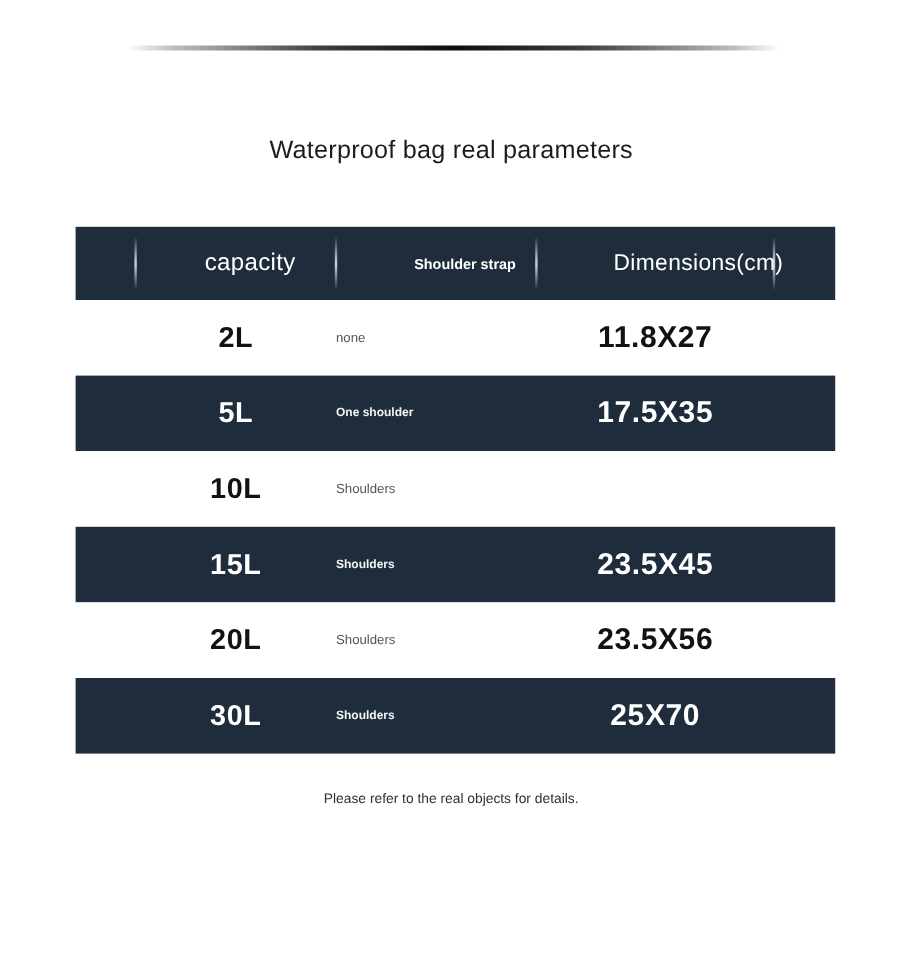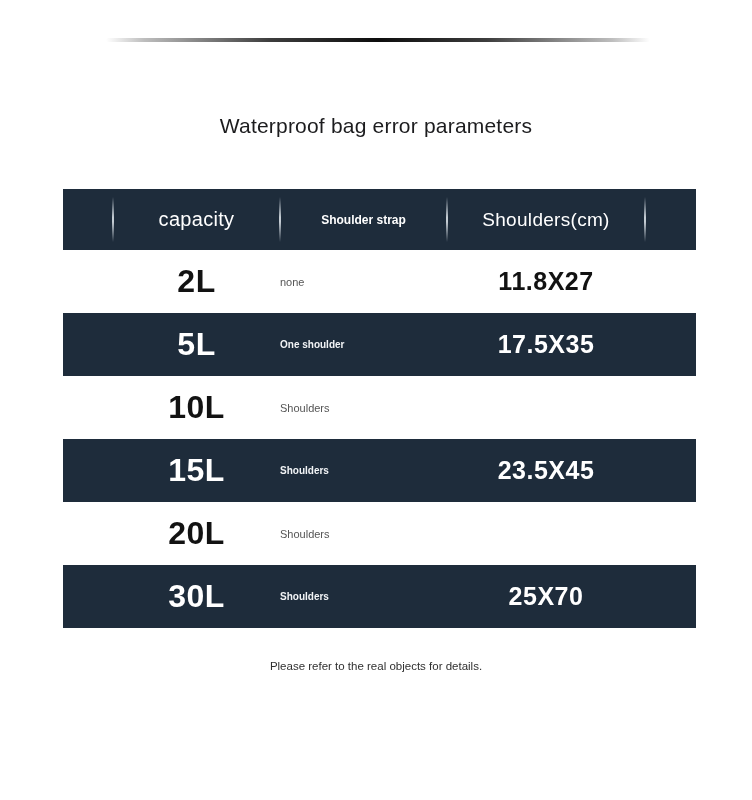--- a/index.html
+++ b/index.html
@@ -55,20 +55,21 @@
   .t-grid {
     display: grid;
     grid-template-columns: 50px 167px 167px 198px 51px;
     align-items: center;
   }
   .t-header {
     position: relative;
     height: 61px;
     background: var(--dark-row, #1e2c3b);
     color: var(--header-text, #ffffff);
+    gap: 12px;
   }
   .t-header .h-cap {
     grid-column: 2;
     text-align: center;
     font-size: 20px;
     font-weight: 500;
     letter-spacing: 0.3px;
   }
   .t-header .h-strap {
     grid-column: 3;
@@ -99,21 +100,21 @@
   .vd-3 { left: 383px; }
   .vd-4 { left: 581px; }
 
   .t-row { height: 63px; }
   .row--light { background: #ffffff; color: #121212; }
   .row--dark  { background: var(--dark-row, #1e2c3b); color: #ffffff; }
 
   .c-cap {
     grid-column: 2;
     text-align: center;
-    font-size: 32px;
+    font-size: 24px;
     font-weight: 700;
     letter-spacing: 0.5px;
   }
   .c-strap {
     grid-column: 3;
     text-align: left;
   }
   .row--light .c-strap { font-size: 11px; font-weight: 400; color: #555555; }
   .row--dark  .c-strap { font-size: 10px; font-weight: 700; color: #f2f4f6; }
   .c-dim {
@@ -141,32 +142,32 @@
     margin-bottom: 24px;
   }
 </style>
 </head>
 <body>
 
 <div class="page">
 
   <div class="top-line"></div>
 
-  <div class="page-title">Waterproof bag error parameters</div>
+  <div class="page-title">Waterproof bag real parameters</div>
 
   <div class="size-table">
 
     <div class="t-grid t-header">
       <div class="v-divider vd-1"></div>
       <div class="v-divider vd-2"></div>
       <div class="v-divider vd-3"></div>
       <div class="v-divider vd-4"></div>
       <div class="h-cap">capacity</div>
       <div class="h-strap">Shoulder strap</div>
-      <div class="h-dim">Shoulders(cm)</div>
+      <div class="h-dim">Dimensions(cm)</div>
     </div>
 
     <div class="t-grid t-row row--light">
       <div class="c-cap">2L</div>
       <div class="c-strap">none</div>
       <div class="c-dim">11.8X27</div>
     </div>
 
     <div class="t-grid t-row row--dark">
       <div class="c-cap">5L</div>
@@ -181,20 +182,21 @@
 
     <div class="t-grid t-row row--dark">
       <div class="c-cap">15L</div>
       <div class="c-strap">Shoulders</div>
       <div class="c-dim">23.5X45</div>
     </div>
 
     <div class="t-grid t-row row--light">
       <div class="c-cap">20L</div>
       <div class="c-strap">Shoulders</div>
+      <div class="c-dim">23.5X56</div>
     </div>
 
     <div class="t-grid t-row row--dark">
       <div class="c-cap">30L</div>
       <div class="c-strap">Shoulders</div>
       <div class="c-dim">25X70</div>
     </div>
 
   </div>
 

